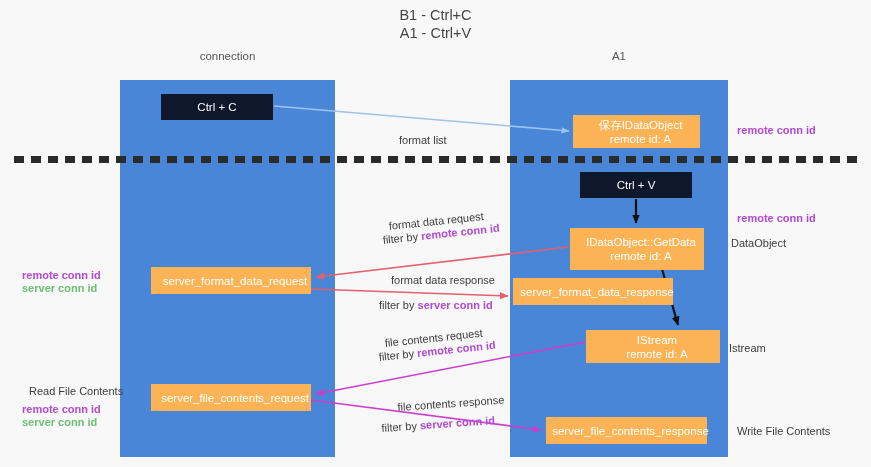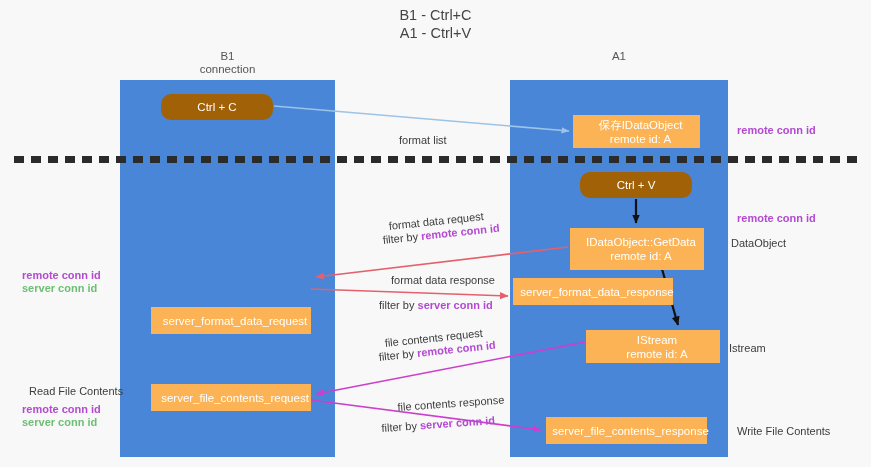--- a/index.html
+++ b/index.html
@@ -35,29 +35,29 @@
     background:repeating-linear-gradient(to right,#2b2b2b 0 10px,transparent 10px 17px);
   }
 
   
   .node{
     position:absolute;display:flex;flex-direction:column;
     align-items:center;justify-content:center;
     color:#ffffff;font-size:11.5px;line-height:14px;text-align:center;
     box-sizing:border-box;padding:2px 4px;
   }
-  .node.green{background:#a16207;border-radius:10px;}
+  .node.green{background:#0f172a;}
   .node.orange{background:#fbb355;padding-left:12px;}
   .node .l2{font-size:11.5px;}
 
   #n-ctrlc{left:161px;top:94px;width:112px;height:26px;}
   #n-ctrlv{left:580px;top:172px;width:112px;height:26px;}
   #n-save-ido{left:573px;top:115px;width:127px;height:33px;}
   #n-getdata{left:570px;top:228px;width:134px;height:42px;}
-  #n-fmt-req{left:151px;top:267px;width:160px;height:27px;margin-top:40px;}
+  #n-fmt-req{left:151px;top:267px;width:160px;height:27px;}
   #n-fmt-resp{left:513px;top:278px;width:160px;height:27px;}
   #n-istream{left:586px;top:330px;width:134px;height:33px;}
   #n-file-req{left:151px;top:384px;width:160px;height:27px;}
   #n-file-resp{left:546px;top:417px;width:161px;height:27px;}
 
   
   .anno{position:absolute;font-size:11px;line-height:14px;}
   .anno.plain{color:#3c3c3c;}
   .purple{color:#b34ad1;font-weight:bold;}
   .green-t{color:#6cbf73;font-weight:bold;}
@@ -73,21 +73,20 @@
 <body>
 
 <div id="canvas">
 
   <div class="title">
     <div>B1 - Ctrl+C</div>
     <div>A1 - Ctrl+V</div>
   </div>
 
   <div class="col-caption" style="left:120px;top:50px;width:215px;">
-    <div>B1</div>
     <div>connection</div>
   </div>
   <div class="col-caption" style="left:510px;top:50px;width:218px;">
     <div>A1</div>
   </div>
 
   <div class="lane" id="lane-b1"></div>
   <div class="lane" id="lane-a1"></div>
 
   <svg width="871" height="467" style="position:absolute;left:0;top:0;">

